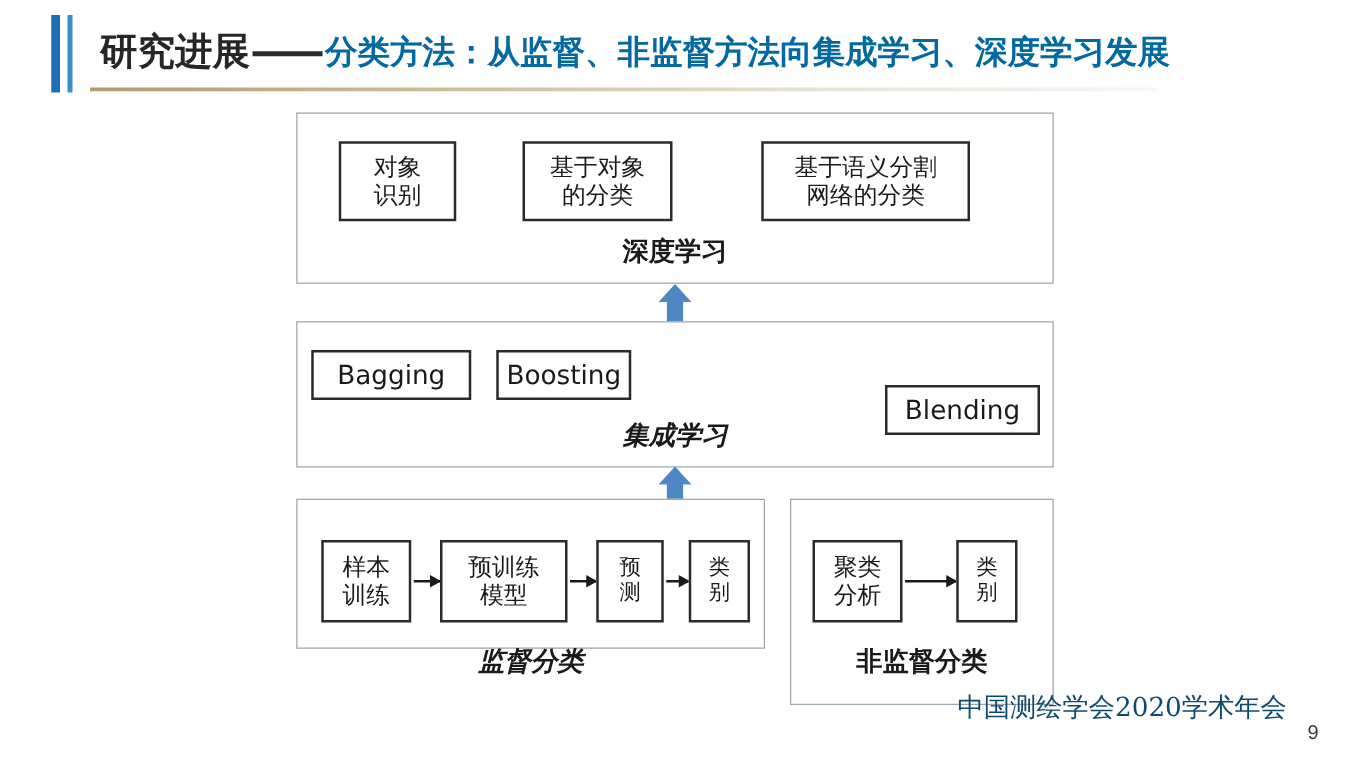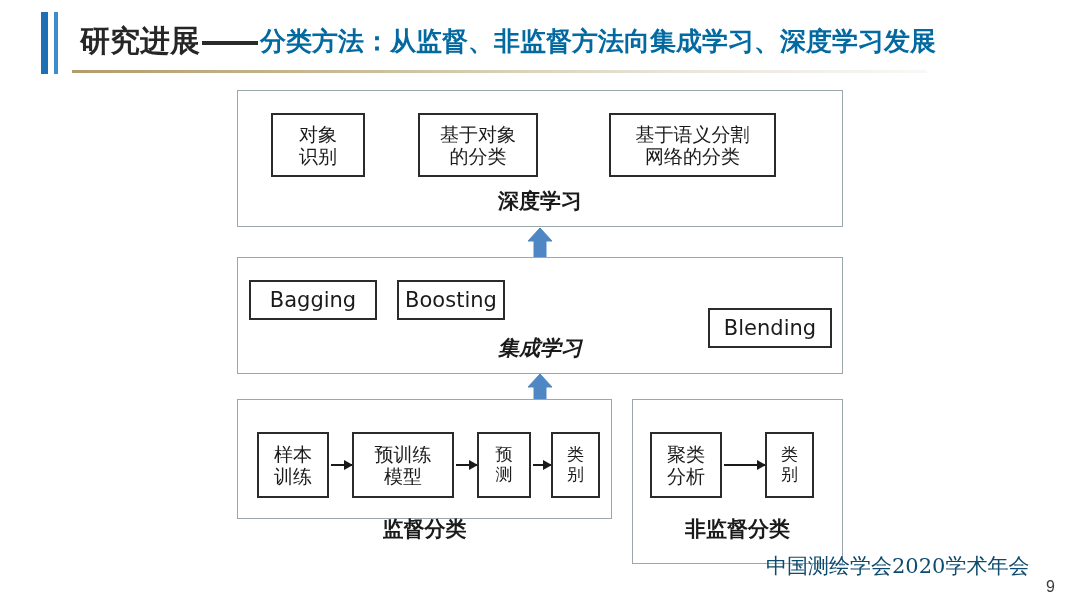--- a/index.html
+++ b/index.html
@@ -205,21 +205,21 @@
 训练</div>
     <div class="harrow" style="left:93px; top:64px; width:21px;"></div>
     <div class="node cn" style="left:114px; top:32px; width:102px; height:66px;">预训练
 模型</div>
     <div class="harrow" style="left:218px; top:64px; width:21px;"></div>
     <div class="node sm" style="left:239px; top:32px; width:54px; height:66px;">预
 测</div>
     <div class="harrow" style="left:295px; top:64px; width:18px;"></div>
     <div class="node sm" style="left:313px; top:32px; width:49px; height:66px;">类
 别</div>
-    <div class="group-label" style="top:115px;">监督分类</div>
+    <div class="group-label" style="top:115px;font-style:italic;">监督分类</div>
   </div>
 
   <div class="group" style="left:632px; top:399px; width:211px; height:165px;">
     <div class="node cn" style="left:17px; top:32px; width:72px; height:66px;">聚类
 分析</div>
     <div class="harrow" style="left:91px; top:64px; width:41px;"></div>
     <div class="node sm" style="left:132px; top:32px; width:49px; height:66px;">类
 别</div>
     <div class="group-label" style="top:115px;">非监督分类</div>
   </div>

